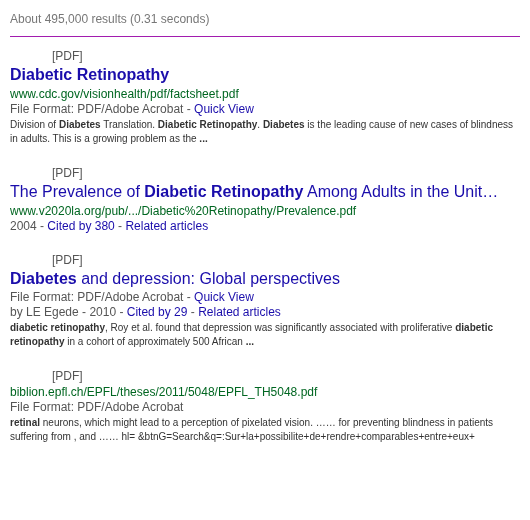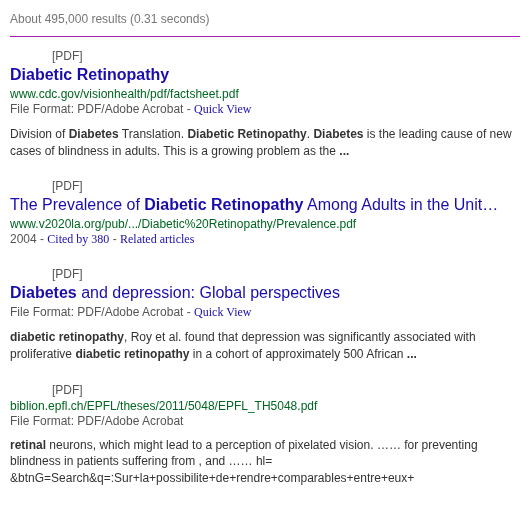--- a/index.html
+++ b/index.html
@@ -47,27 +47,26 @@
     }
     .result-meta {
       color: #555;
       font-size: 12px;
       margin: 1px 0;
     }
     .result-meta a {
       color: #1a0dab;
       text-decoration: none;
       cursor: pointer;
-      font-family: Liberation Serif, serif;
     }
     .result-snippet {
       color: #333;
-      font-size: 12px;
+      font-size: 10px;
       line-height: 1.4;
-      margin-top: 9px;
+      margin-top: 2px;
     }
     .result-snippet b { font-weight: bold; }
   </style>
 </head>
 <body>
 
 <div class="results-count">About 495,000 results (0.31 seconds)</div>
 
 <div class="result-item">
   <div class="result-tag">[PDF]</div>
@@ -91,20 +90,23 @@
     2004 - <a>Cited by 380</a> - <a>Related articles</a>
   </div>
 </div>
 
 <div class="result-item">
   <div class="result-tag">[PDF]</div>
   <a class="result-title">
     <b>Diabetes</b> and depression: Global perspectives
   </a>
   <div class="result-meta">File Format: PDF/Adobe Acrobat - <a>Quick View</a></div>
+  <div class="result-meta">
+    by LE Egede - 2010 - <a>Cited by 29</a> - <a>Related articles</a>
+  </div>
   <div class="result-snippet">
     <b>diabetic retinopathy</b>, Roy et al. found that depression was significantly associated with proliferative <b>diabetic retinopathy</b> in a cohort of approximately 500 African <b>...</b>
   </div>
 </div>
 
 <div class="result-item">
   <div class="result-tag">[PDF]</div>
   <div class="result-url">biblion.epfl.ch/EPFL/theses/2011/5048/EPFL_TH5048.pdf</div>
   <div class="result-meta">File Format: PDF/Adobe Acrobat</div>
   <div class="result-snippet">

